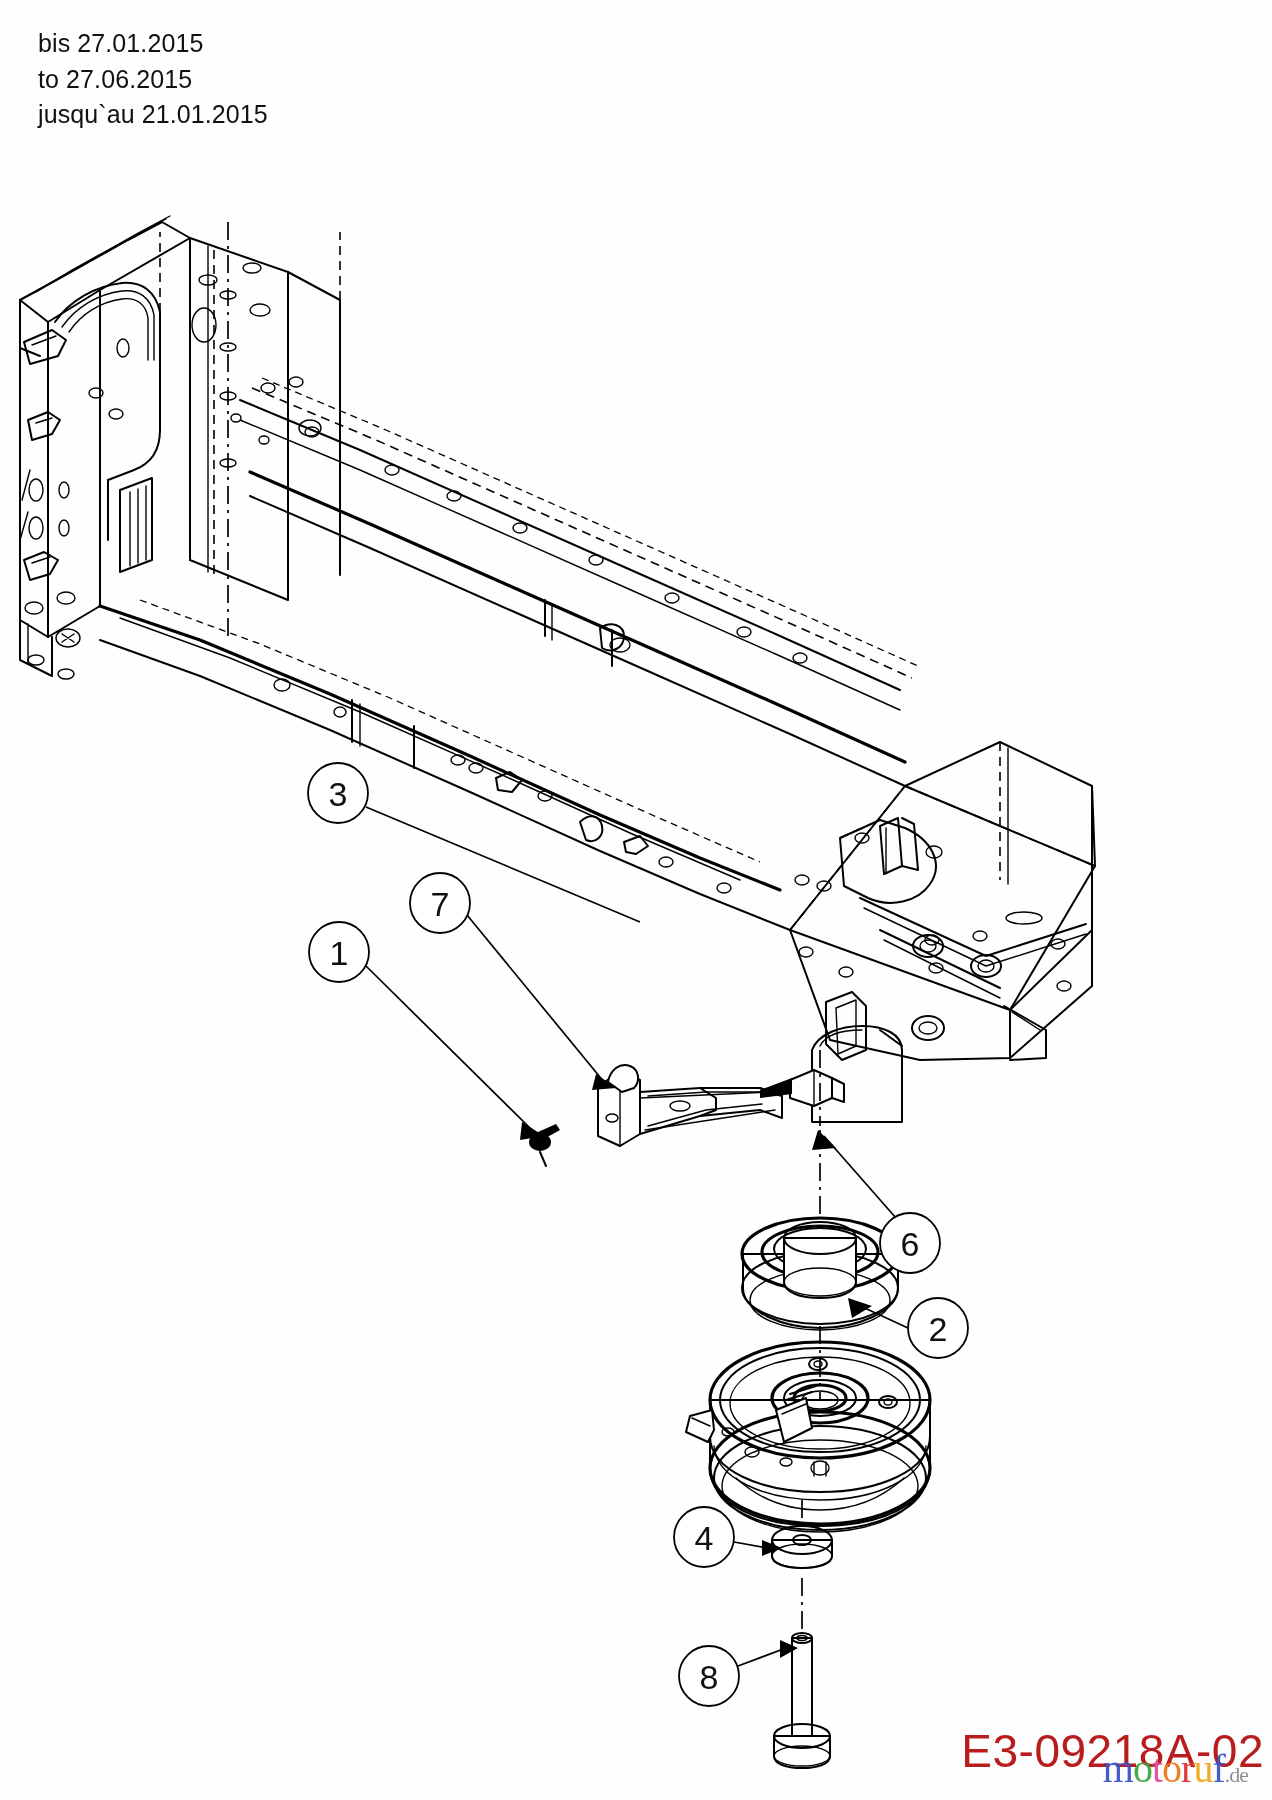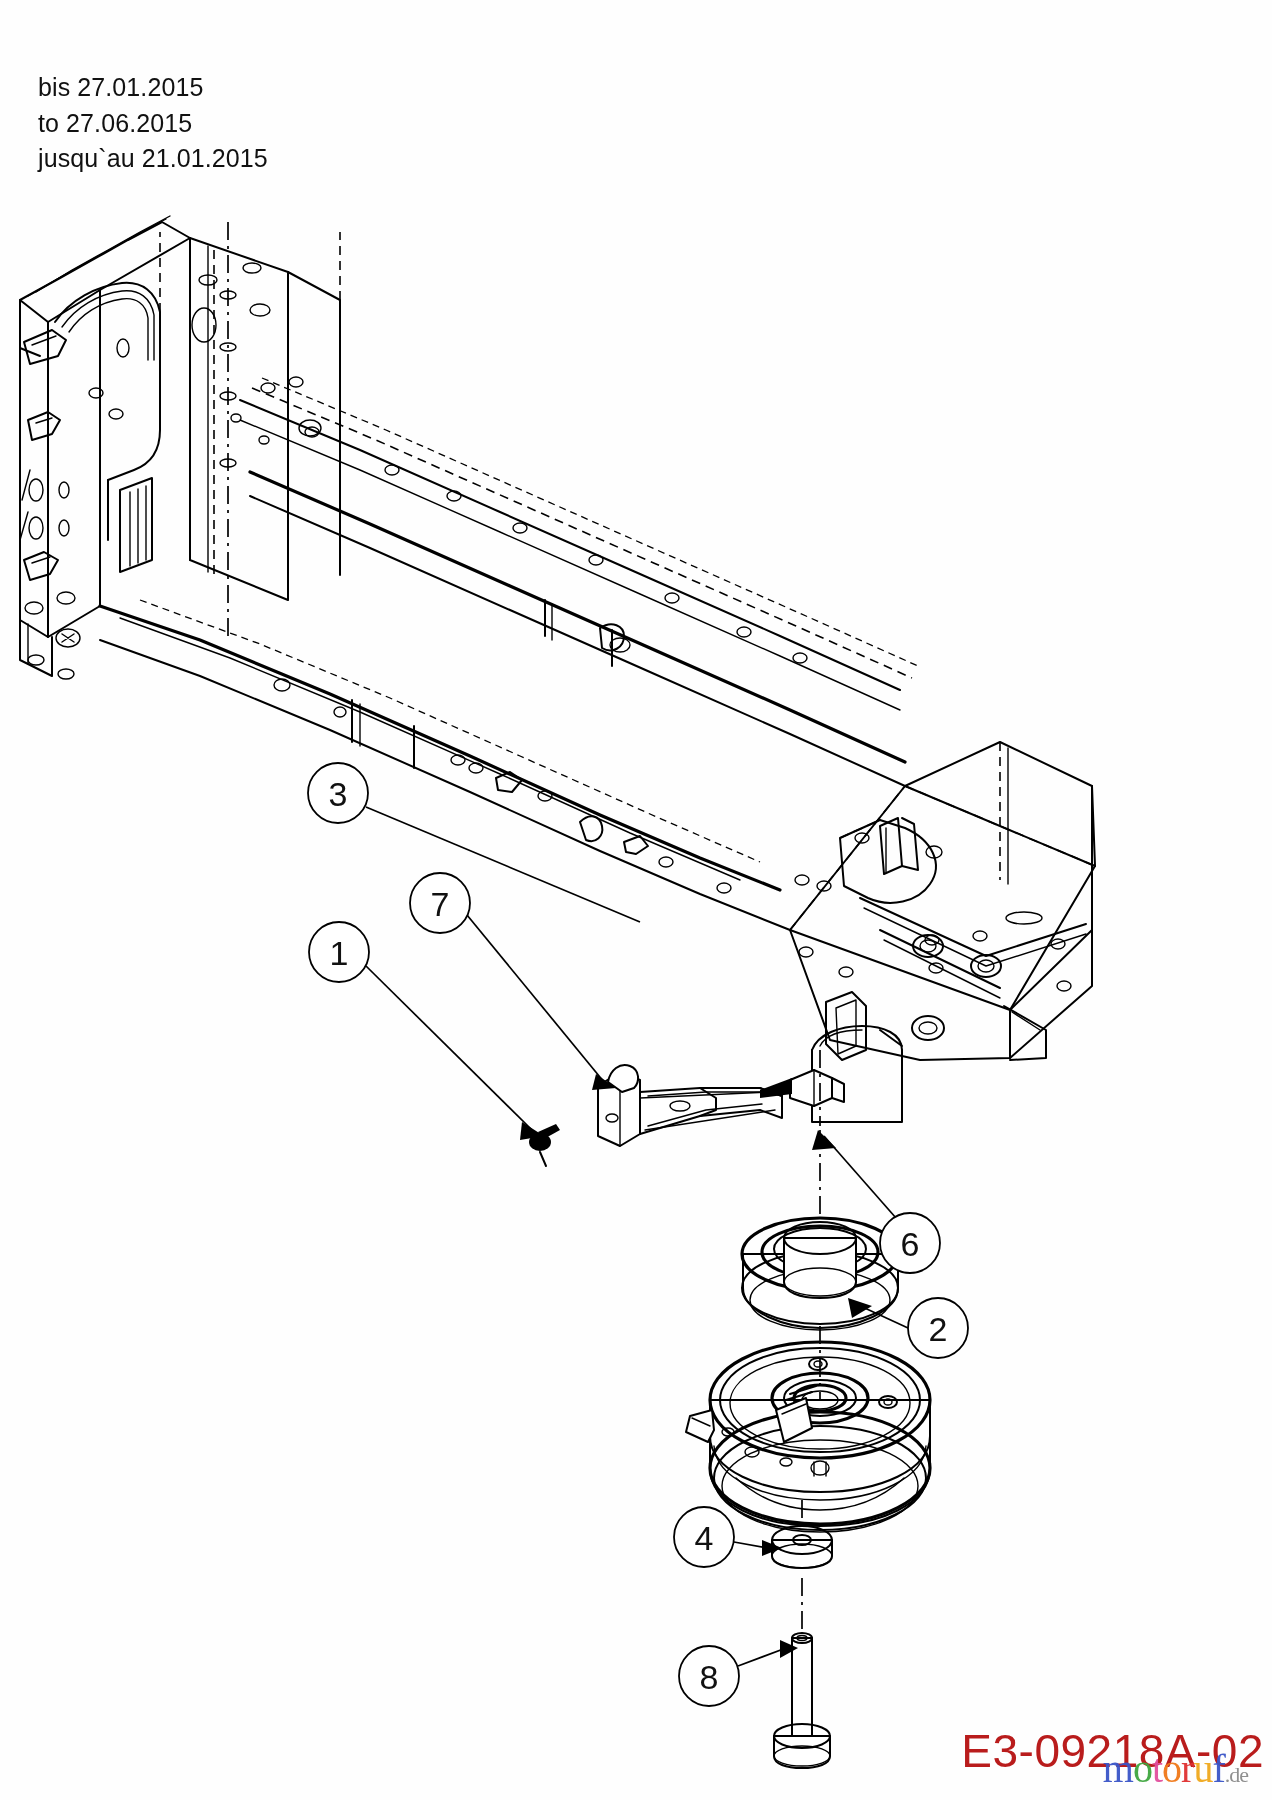--- a/index.html
+++ b/index.html
@@ -22,21 +22,20 @@
     height: 1800px;
     background: #fefefe;
   }
 
   
   #header-dates {
     position: absolute;
     left: 38px;
     top: 26px;
     line-height: 1.42;
-    margin-top: 44px;
   }
   #header-dates .date-line {
     font-size: 25px;
     color: #111111;
     letter-spacing: 0.1px;
     white-space: nowrap;
   }
 
   
   #drawing {

